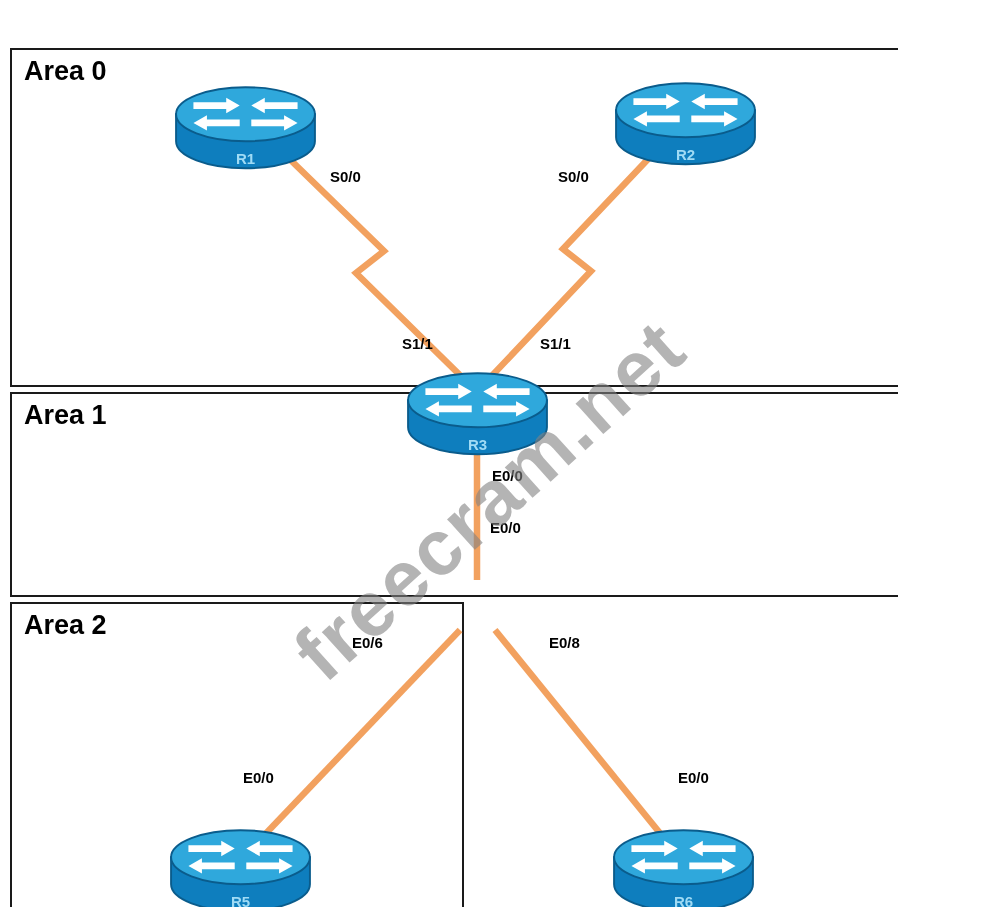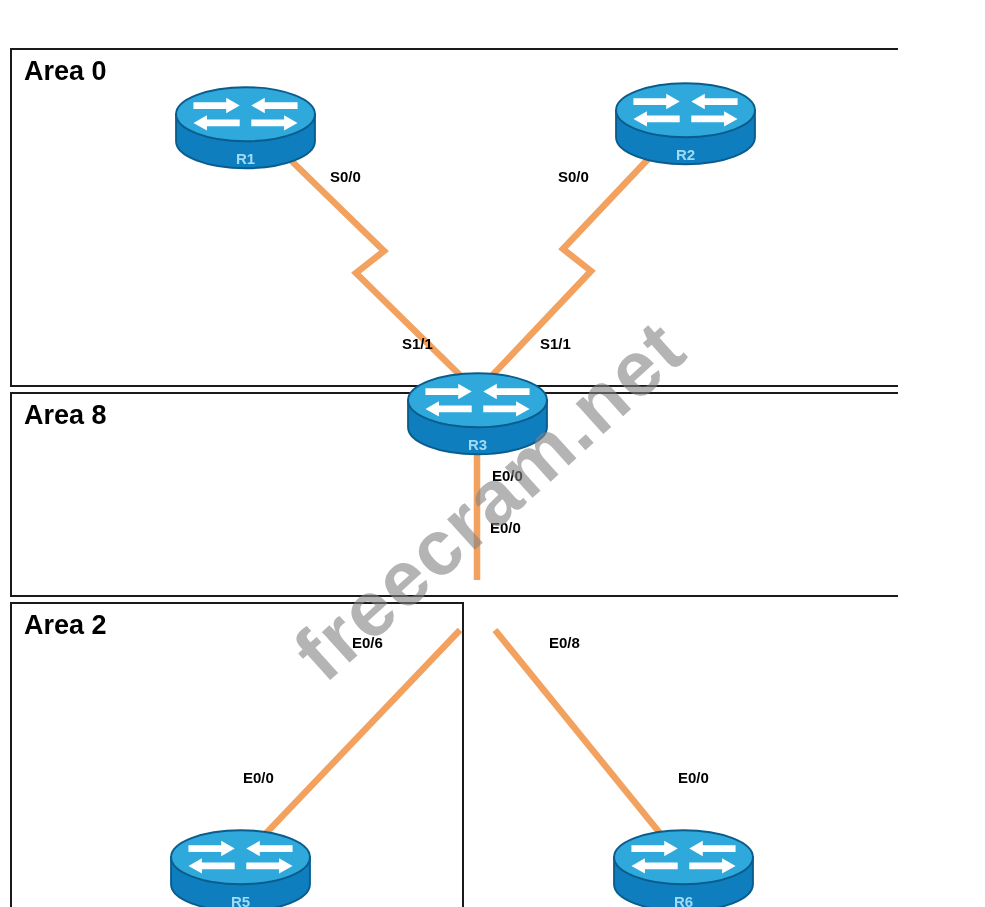--- a/index.html
+++ b/index.html
@@ -94,21 +94,21 @@
           <polygon points="86,55.5 120,55.5 120,51 134,59 120,67 120,62.5 86,62.5"></polygon>
         </g>
       </symbol>
     </defs>
   </svg>
 
   <div class="area-box" id="area0">
     <span class="area-label">Area 0</span>
   </div>
   <div class="area-box" id="area1">
-    <span class="area-label">Area 8</span>
+    <span class="area-label">Area 1</span>
   </div>
   <div class="area-box" id="area2">
     <span class="area-label">Area 2</span>
   </div>
 
   <svg id="links" width="985" height="907">
     <polyline points="270,100 384,211 356,233 470,345"></polyline>
     <polyline points="668,98 563,209 591,231 486,342"></polyline>
     <line x1="477" y1="385" x2="477" y2="540"></line>
     <line x1="460" y1="590" x2="252" y2="808"></line>

